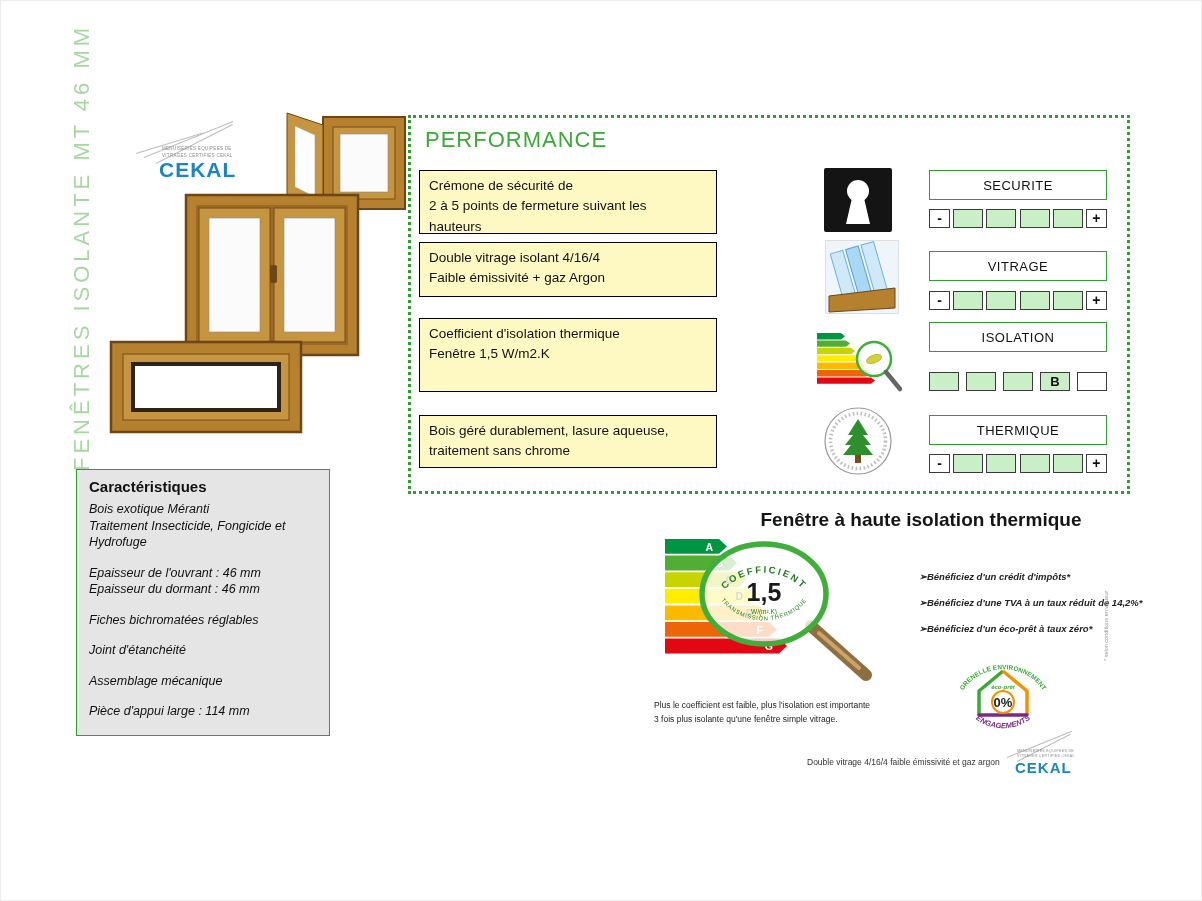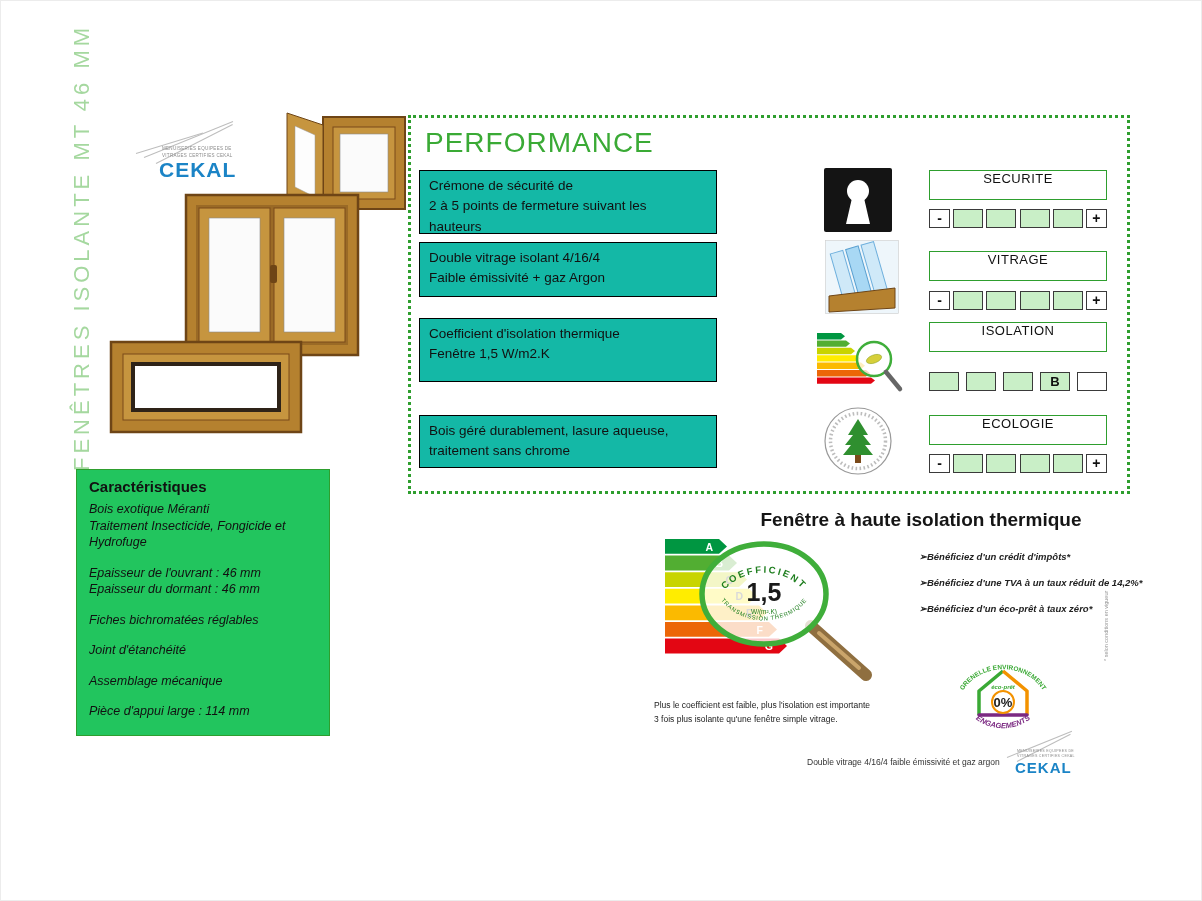--- a/index.html
+++ b/index.html
@@ -18,48 +18,48 @@
     white-space:pre-line;line-height:1.45;text-transform:uppercase}
   .cekal-brand{position:absolute;font-weight:bold;color:#1b84c6;letter-spacing:1px}
   .cekal-logo.top .cekal-caption{left:26px;top:21px}
   .cekal-logo.top .cekal-brand{left:23px;top:33px;font-size:21px}
   .cekal-logo.small .cekal-caption{left:16px;top:14px;font-size:3.6px}
   .cekal-logo.small .cekal-brand{left:14px;top:24px;font-size:15px}
 
   
   .perf-panel{position:absolute;left:407px;top:114px;width:722px;height:379px;
     border:3px dotted #2e9e2e;background:#fff}
-  .perf-title{position:absolute;left:14px;top:9px;font-size:28px;color:#3aaa35;letter-spacing:1px}
-  .fbox{position:absolute;left:8px;width:298px;border:1.3px solid #000;background:#14b8a6;
+  .perf-title{position:absolute;left:14px;top:9px;font-size:22px;color:#3aaa35;letter-spacing:1px}
+  .fbox{position:absolute;left:8px;width:298px;border:1.3px solid #000;background:#fef9c3;
     padding:5px 9px;font-size:13.5px;line-height:1.5;white-space:pre-line;color:#111}
   .rlabel{position:absolute;left:518px;width:178px;height:30px;border:1.5px solid #2e9e2e;
-    display:flex;justify-content:center;font-size:13px;letter-spacing:.5px;
+    display:flex;align-items:center;justify-content:center;font-size:13px;letter-spacing:.5px;
     background:#fff;color:#111}
   .rrow{position:absolute;left:518px;width:178px;height:20px;display:flex;
     justify-content:space-between;align-items:center}
   .cell{width:30px;height:19px;background:#c9efc7;border:1px solid #3a3a3a}
   .cell.empty{background:#fff}
   .cell.grade{display:flex;align-items:center;justify-content:center;font-weight:bold;font-size:13px;color:#111}
   .pm{width:21px;height:19px;border:1px solid #3a3a3a;background:#fff;font-weight:bold;
     font-size:14px;display:flex;align-items:center;justify-content:center;color:#111}
 
   
-  .char-panel{position:absolute;left:75px;top:468px;width:254px;height:267px;background:#22c55e;
+  .char-panel{position:absolute;left:75px;top:468px;width:254px;height:267px;background:#e5e5e5;
     border:1px solid #2e9e2e;padding:8px 12px}
   .char-title{font-size:15px;font-weight:bold;color:#111;margin-bottom:6px}
   .char-p{font-size:12.5px;font-style:italic;color:#111;line-height:1.32;margin-bottom:14px;white-space:pre-line}
   .dim-panel{position:absolute;left:350px;top:567px;width:281px;height:114px;background:#d5f5f7;
     border:1px solid #2e9e2e;padding:6px 10px}
   .dim-title{font-size:15px;font-weight:bold;color:#111;margin-bottom:4px}
   .dim-p{font-size:12.5px;font-style:italic;color:#111;line-height:1.3;margin-bottom:2px;white-space:pre-line}
 
   .main-heading{position:absolute;left:742px;top:508px;width:356px;text-align:center;
     font-size:19px;font-weight:bold;color:#151515}
 
-  .benefits{position:absolute;left:918px;top:550px;width:205px}
+  .benefits{position:absolute;left:918px;top:570px;width:205px}
   .benefit-item{font-size:9.5px;font-style:italic;font-weight:bold;color:#222;
     margin-bottom:15px;white-space:nowrap}
 
   .energy-caption{position:absolute;left:653px;top:698px;font-size:8.5px;color:#222;
     line-height:1.6;white-space:pre-line}
   .glazing-note{position:absolute;left:806px;top:756px;font-size:8.5px;color:#333}
   .footnote-vertical{position:absolute;left:1102px;top:568px;height:92px;writing-mode:vertical-rl;
     transform:rotate(180deg);font-size:5.5px;color:#999;white-space:nowrap}
 </style>
 </head>
@@ -106,21 +106,21 @@
   </svg>
 
   <div class="perf-panel">
     <div class="perf-title">PERFORMANCE</div>
 
     <div class="fbox" style="top:52px;height:64px">Crémone de sécurité de
 2 à 5 points de fermeture suivant les
 hauteurs</div>
     <div class="fbox" style="top:124px;height:55px">Double vitrage isolant 4/16/4
 Faible émissivité + gaz Argon</div>
-    <div class="fbox" style="top:200px;height:64px">Coefficient d'isolation thermique
+    <div class="fbox" style="top:200px;height:74px">Coefficient d'isolation thermique
 Fenêtre 1,5 W/m2.K</div>
     <div class="fbox" style="top:297px;height:53px">Bois géré durablement, lasure aqueuse,
 traitement sans chrome</div>
 
     <svg class="abs" style="left:412px;top:49px" width="70" height="66" viewBox="0 0 70 66">
       <rect x="1" y="1" width="68" height="64" rx="2" fill="#141414"></rect>
       <circle cx="35" cy="24" r="11" fill="#fff"></circle>
       <polygon points="29,31 41,31 47,57 23,57" fill="#fff"></polygon>
     </svg>
 
@@ -183,21 +183,21 @@
     </div>
     <div class="rrow" style="top:253px">
       <div class="cell"></div>
       <div class="cell"></div>
       <div class="cell"></div>
       <div class="cell grade">B</div>
       <div class="cell empty"></div>
     </div>
 
     <div class="rlabel" style="top:297px">
-      <span>ECOLOGIE</span>
+      <span>THERMIQUE</span>
     </div>
     <div class="rrow" style="top:335px">
       <div class="pm">-</div>
       <div class="cell"></div>
       <div class="cell"></div>
       <div class="cell"></div>
       <div class="cell"></div>
       <div class="pm">+</div>
     </div>
   </div>

